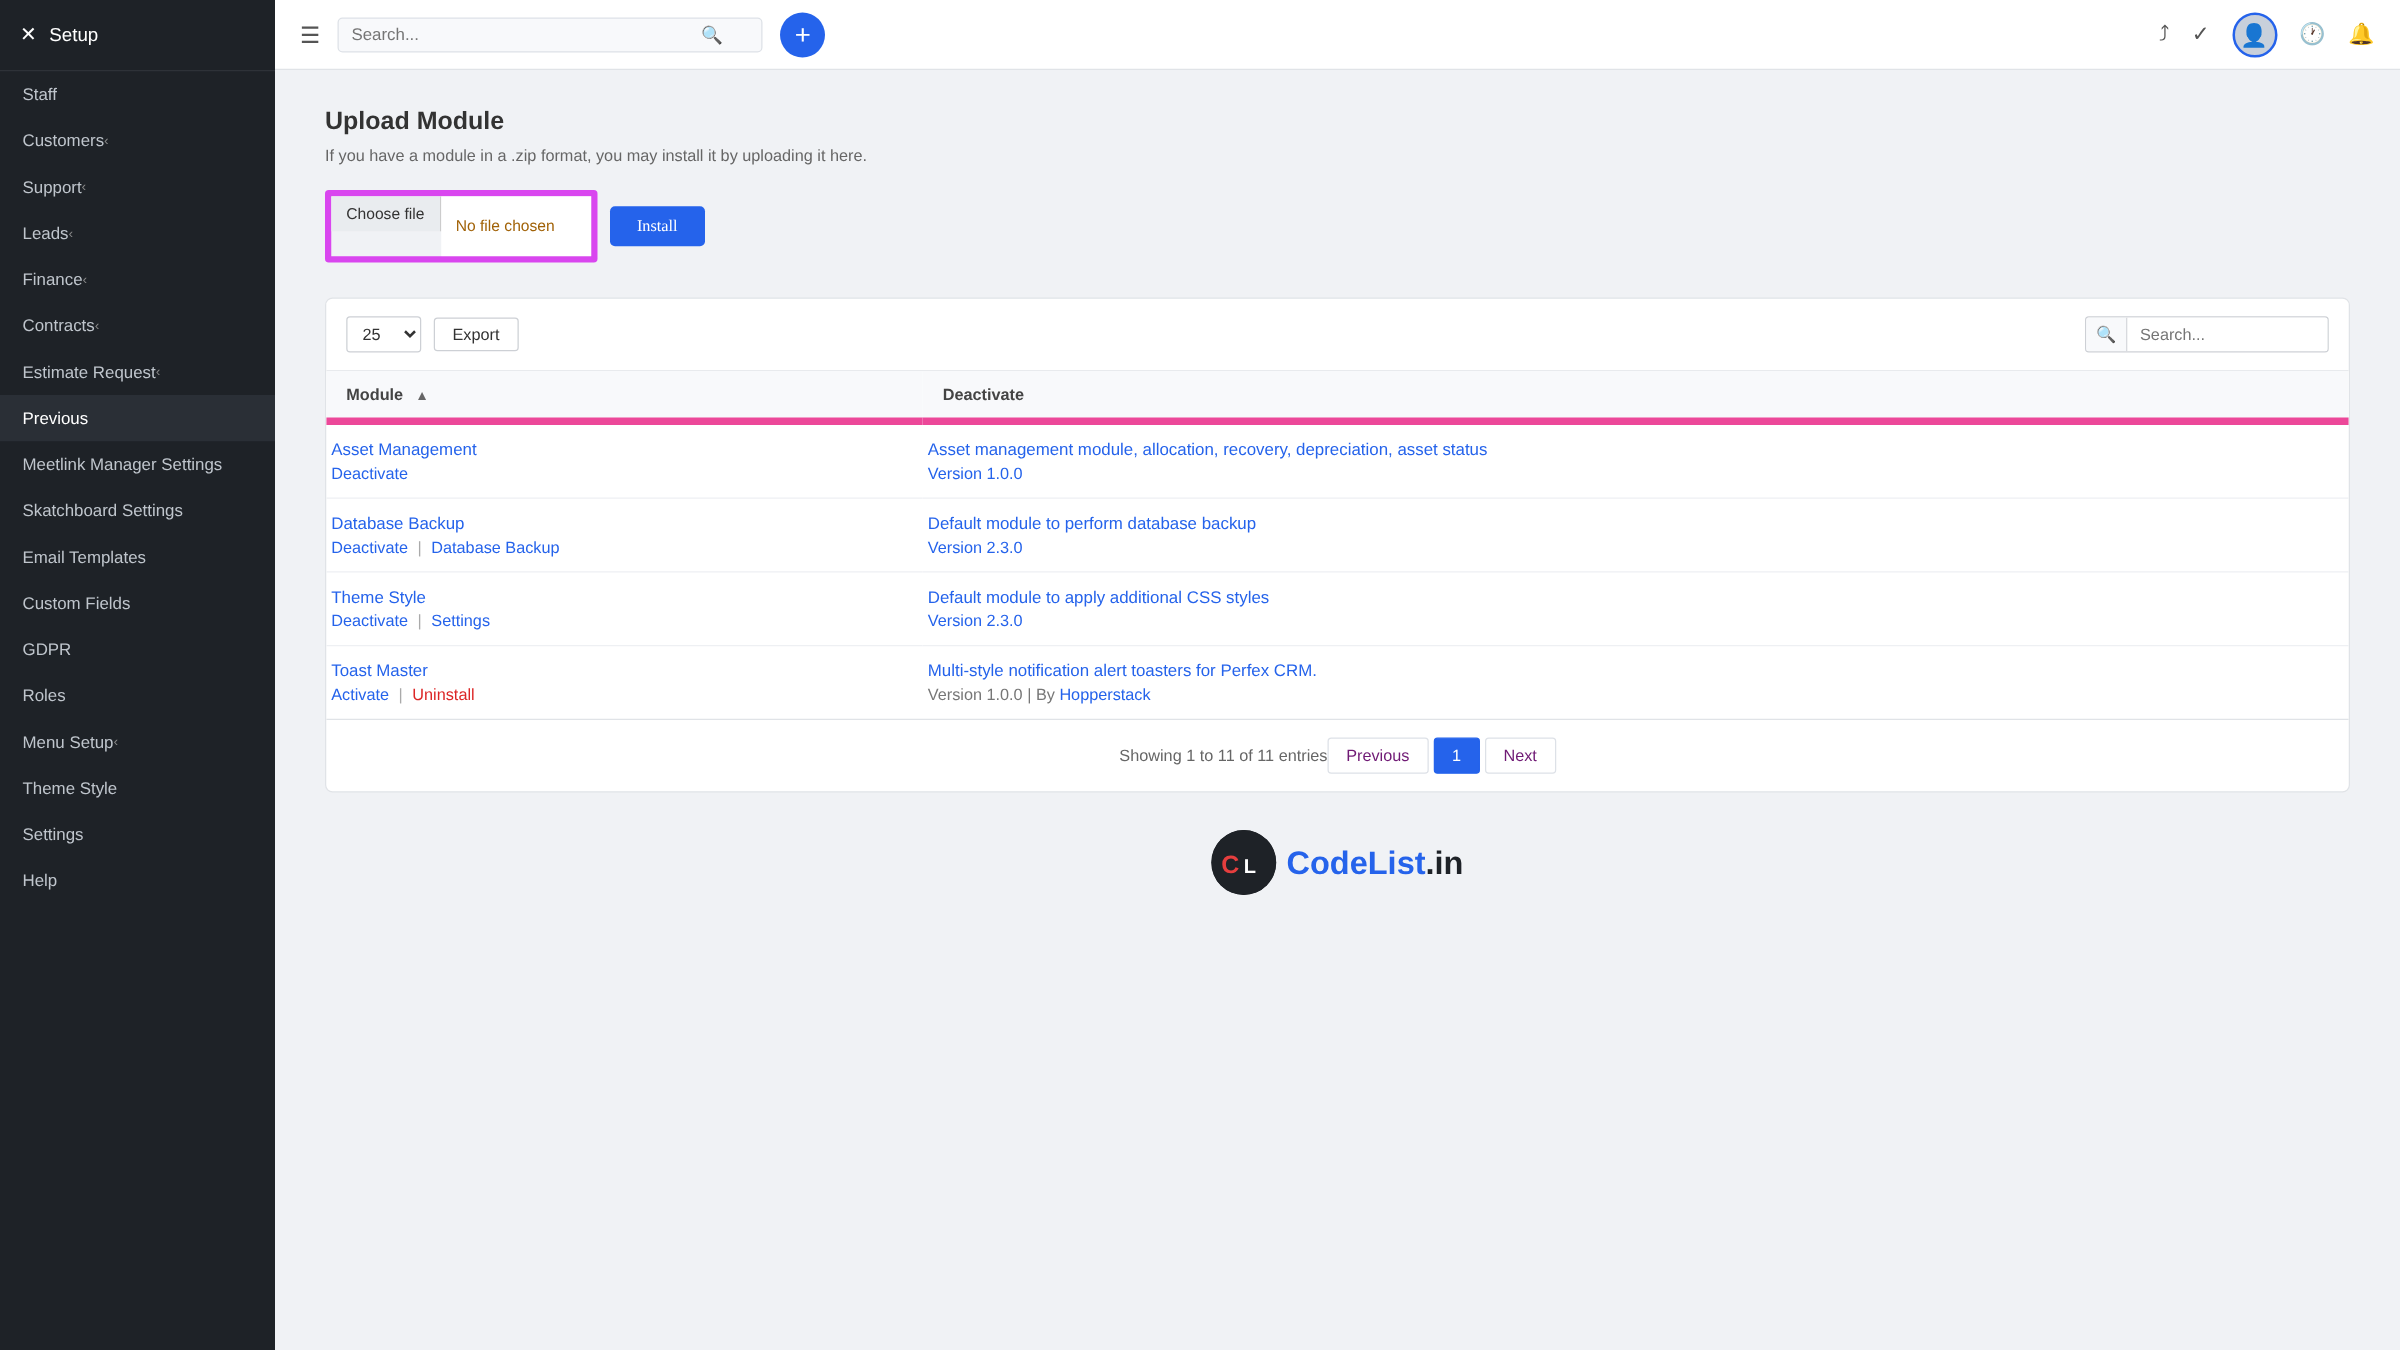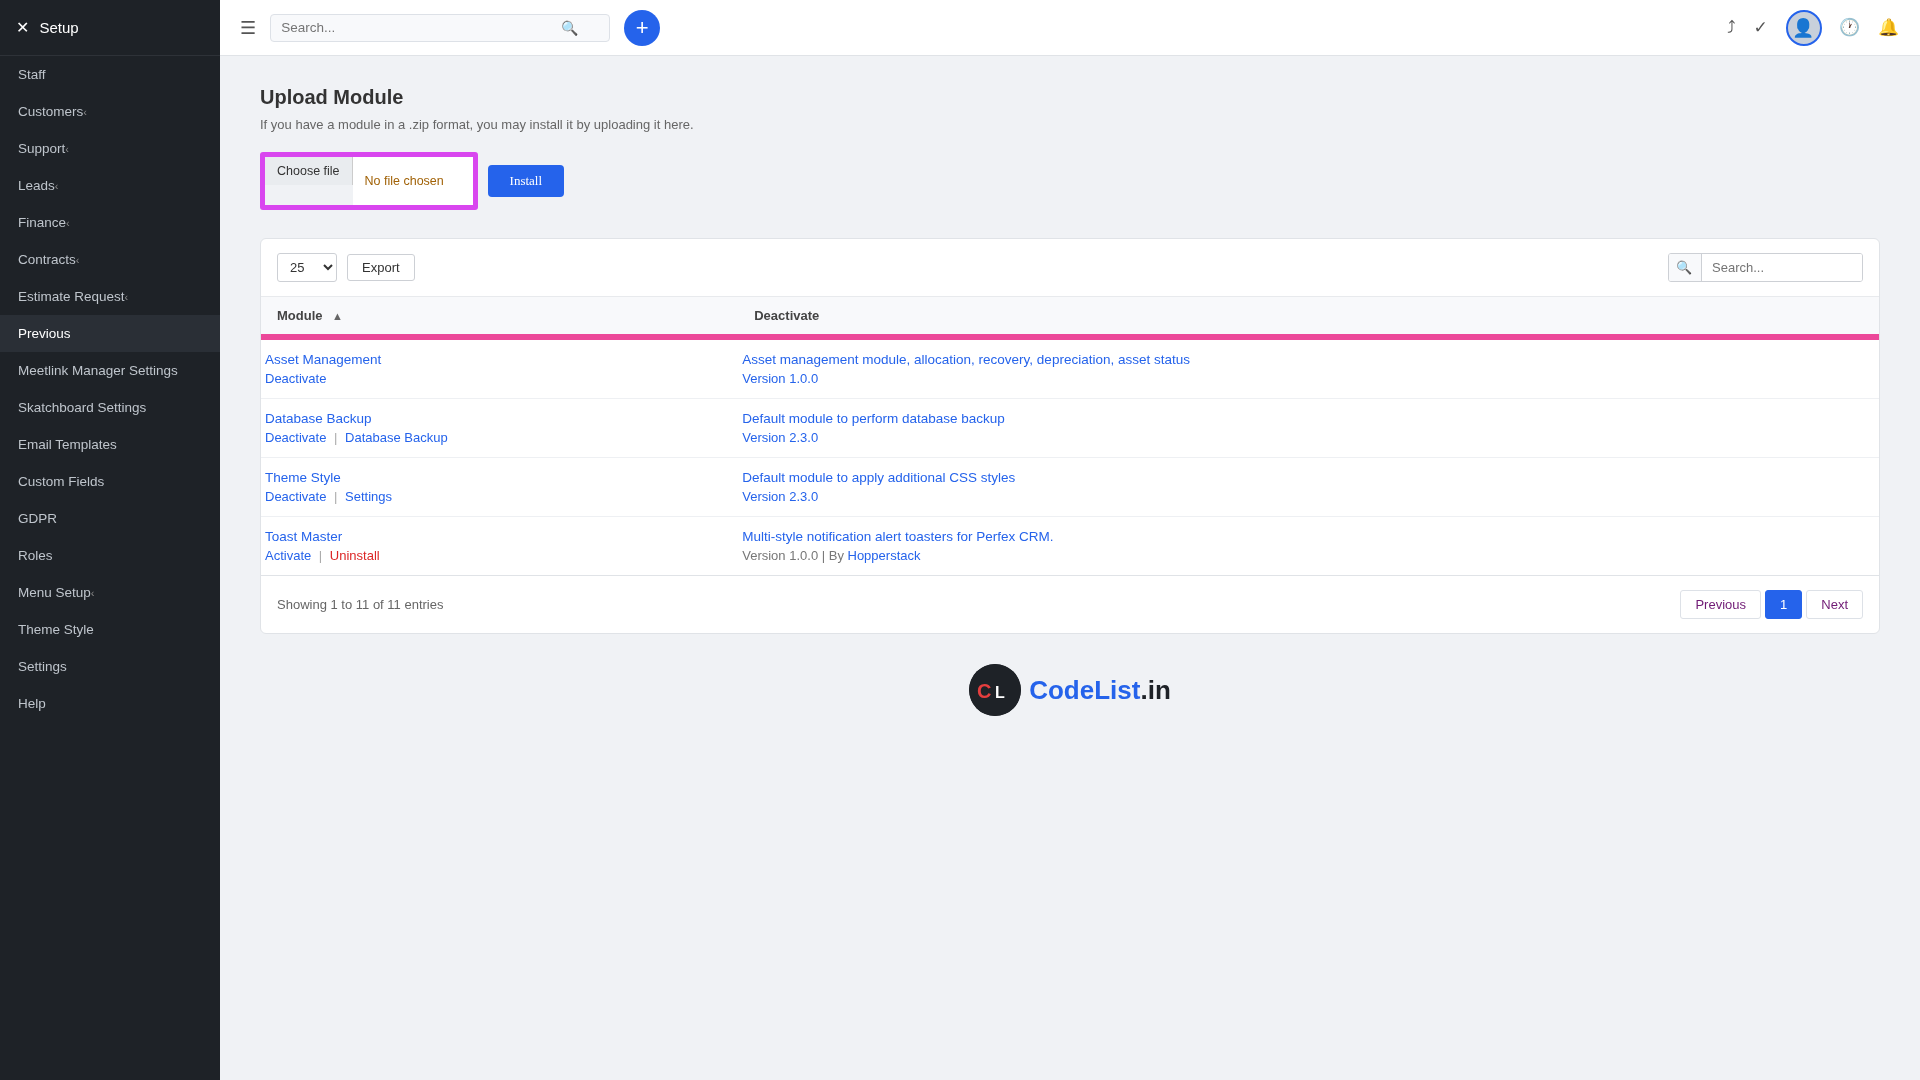--- a/index.html
+++ b/index.html
@@ -257,21 +257,21 @@
     .link-blue { color: #2563eb; text-decoration: none; cursor: pointer; }
     .link-red { color: #dc2626; text-decoration: none; cursor: pointer; }
     .separator { color: #aaa; margin: 0 4px; }
     .text-muted { color: #777; }
     .row-sub { margin-top: 4px; font-size: 13px; }
 
     
     .pagination-row {
       display: flex;
       align-items: center;
-      justify-content: space-between;
+      justify-content: center;
       padding: 14px 16px;
       border-top: 1px solid #e0e3e7;
     }
     .showing-text { font-size: 13px; color: #666; }
     .pagination-btns { display: flex; align-items: center; gap: 4px; }
     .page-btn {
       padding: 6px 14px;
       border: 1px solid #dde1e7;
       background: #fff;
       font-size: 13px;

